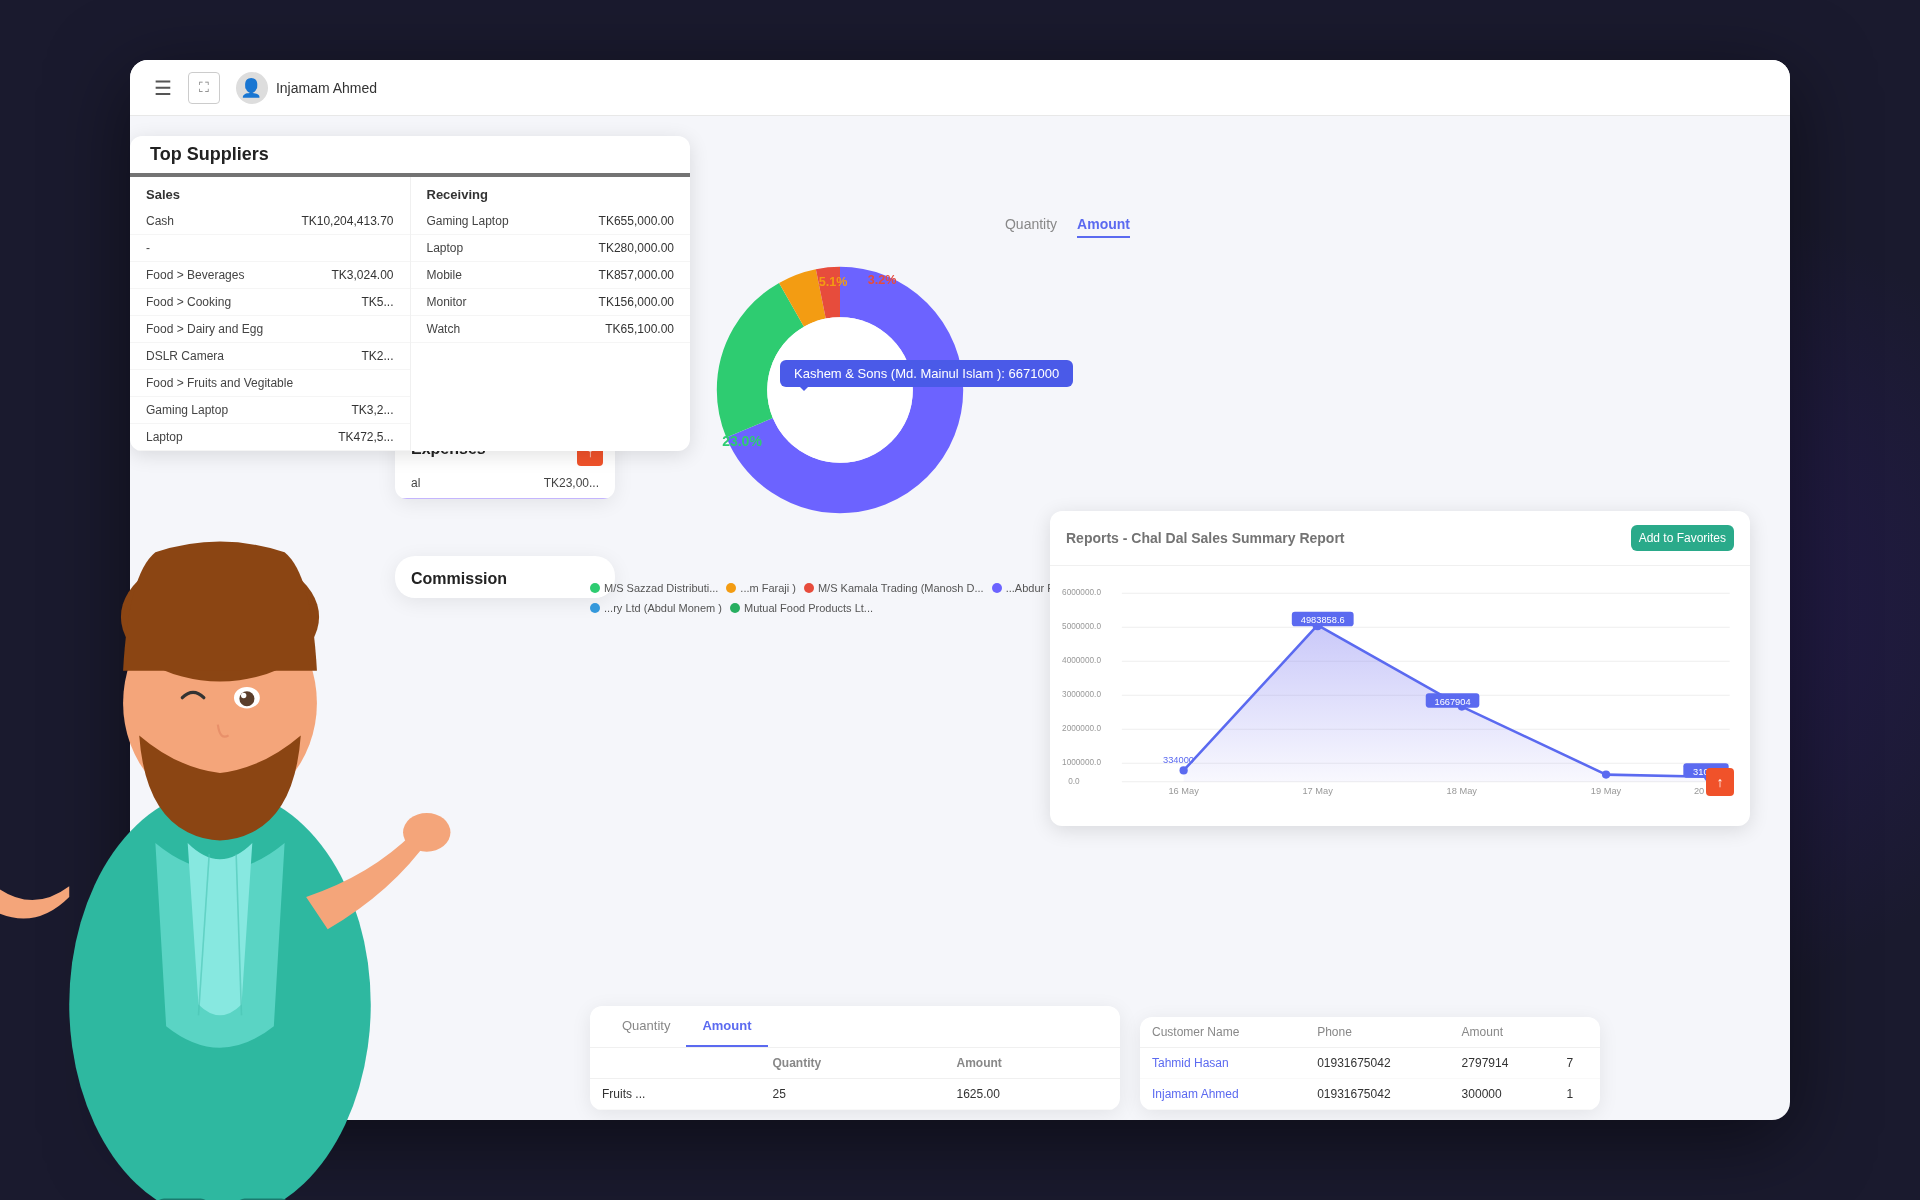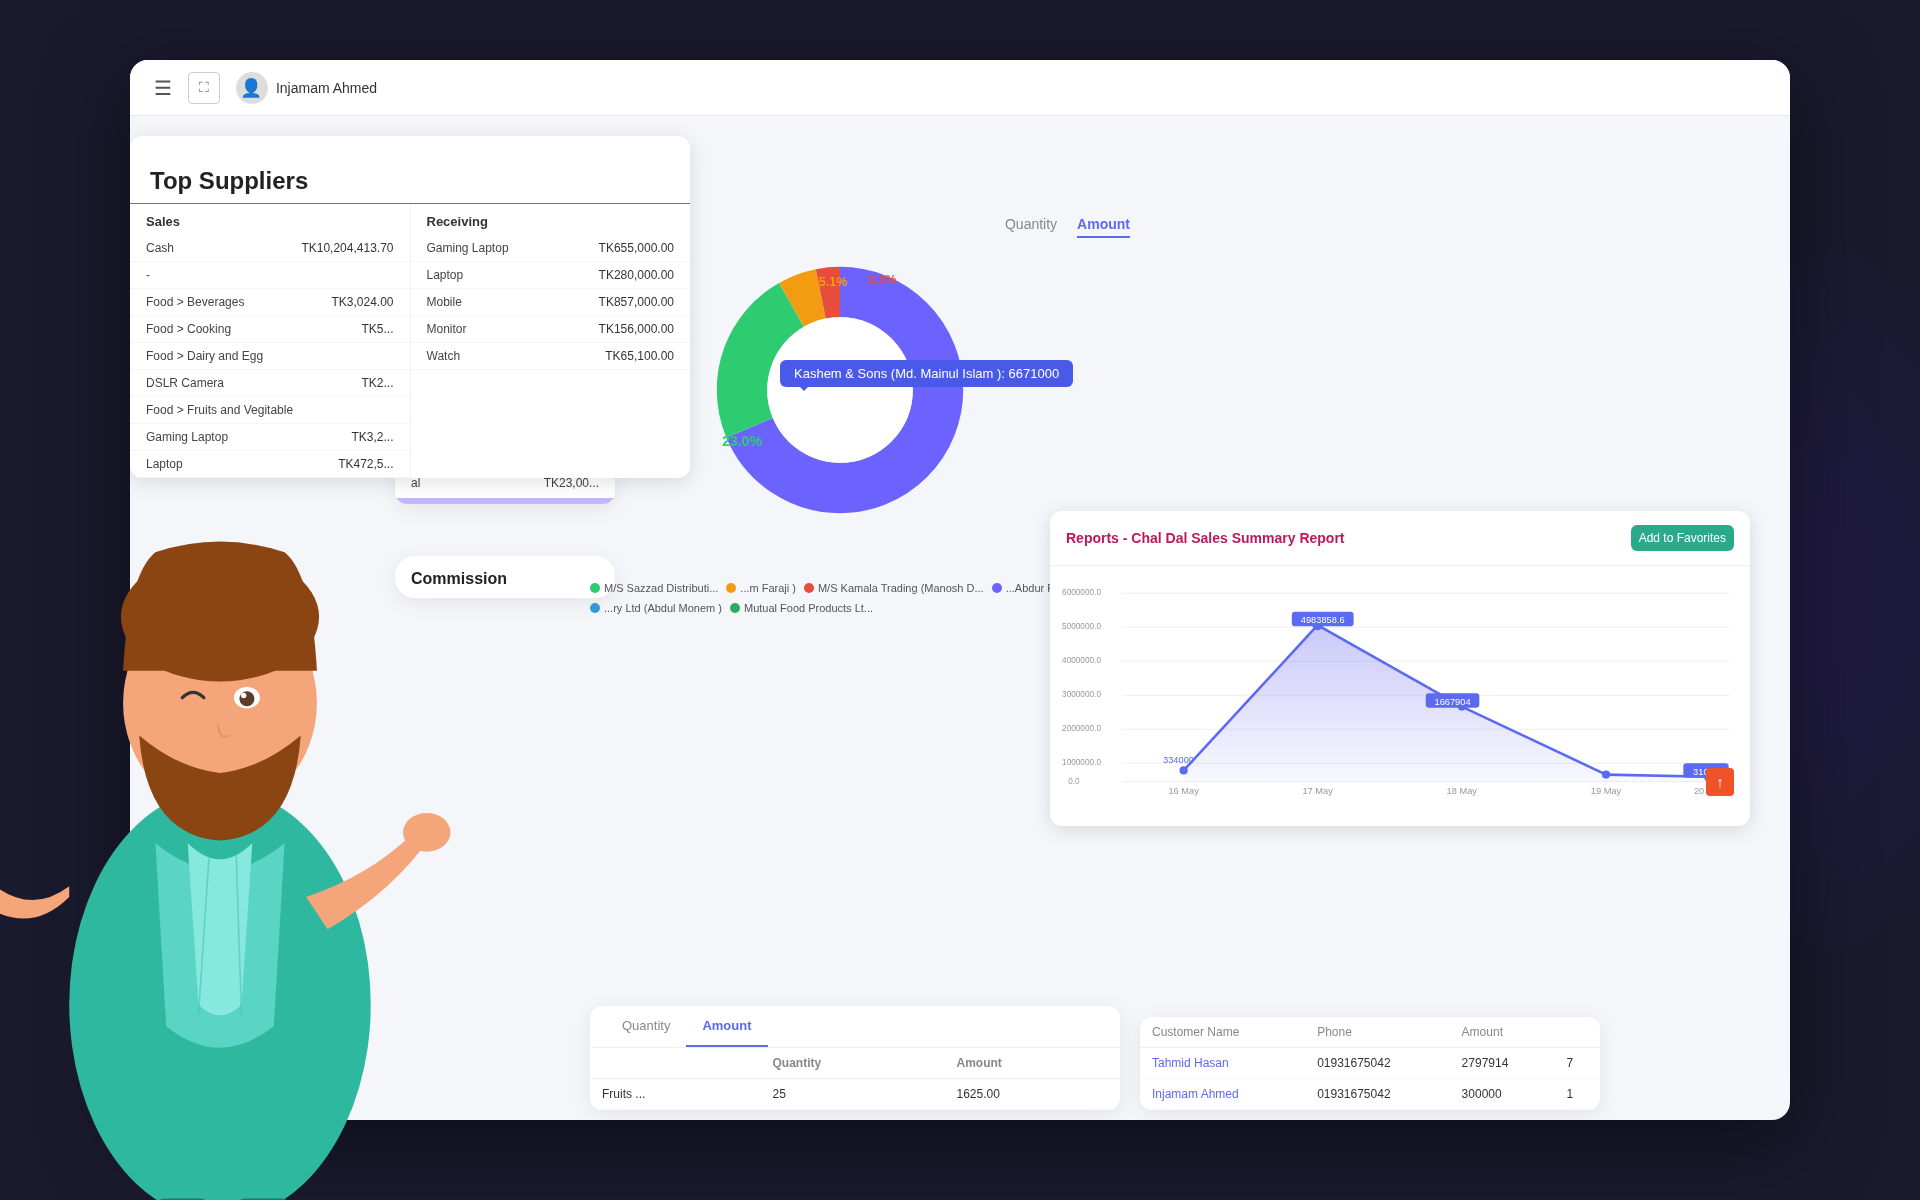--- a/index.html
+++ b/index.html
@@ -87,25 +87,25 @@
       top: 20px;
       left: 0px;
       width: 560px;
       background: #fff;
       border-radius: 12px;
       box-shadow: 0 4px 20px rgba(0,0,0,0.12);
       z-index: 5;
       overflow: hidden;
     }
     .suppliers-card-header {
-      padding: 31px 20px 8px;
-      font-size: 24px;
+      padding: 8px 20px 8px;
+      font-size: 18px;
       font-weight: 600;
       color: #222;
-      border-bottom: 1px solid #737373;
+      border-bottom: 4px solid #737373;
     }
     .suppliers-content {
       display: flex;
     }
     .suppliers-col {
       flex: 1;
       padding: 0;
     }
     .suppliers-col-header {
       font-size: 13px;
@@ -296,21 +296,21 @@
     .reports-header {
       display: flex;
       align-items: center;
       justify-content: space-between;
       padding: 14px 16px;
       border-bottom: 1px solid #f0f0f0;
     }
     .reports-title {
       font-size: 14px;
       font-weight: 600;
-      color: #be185d;
+      color: #737373;
     }
     .add-favorites-btn {
       background: #2aaa8a;
       color: #fff;
       border: none;
       border-radius: 6px;
       padding: 6px 8px;
       font-size: 12px;
       cursor: pointer;
     }
@@ -347,21 +347,21 @@
       font-size: 16px;
       font-weight: 600;
       color: #222;
     }
     .expenses-row {
       display: flex;
       justify-content: space-between;
       padding: 8px 16px;
       font-size: 12px;
       color: #444;
-      border-bottom: 6px solid #c4b5fd;
+      border-bottom: 1px solid #c4b5fd;
     }
     .expenses-scroll-btn {
       position: absolute;
       right: 12px;
       top: 14px;
       width: 26px; height: 26px;
       background: #f0522a;
       border-radius: 4px;
       display: flex; align-items: center; justify-content: center;
       color: #fff; font-size: 12px; cursor: pointer;

